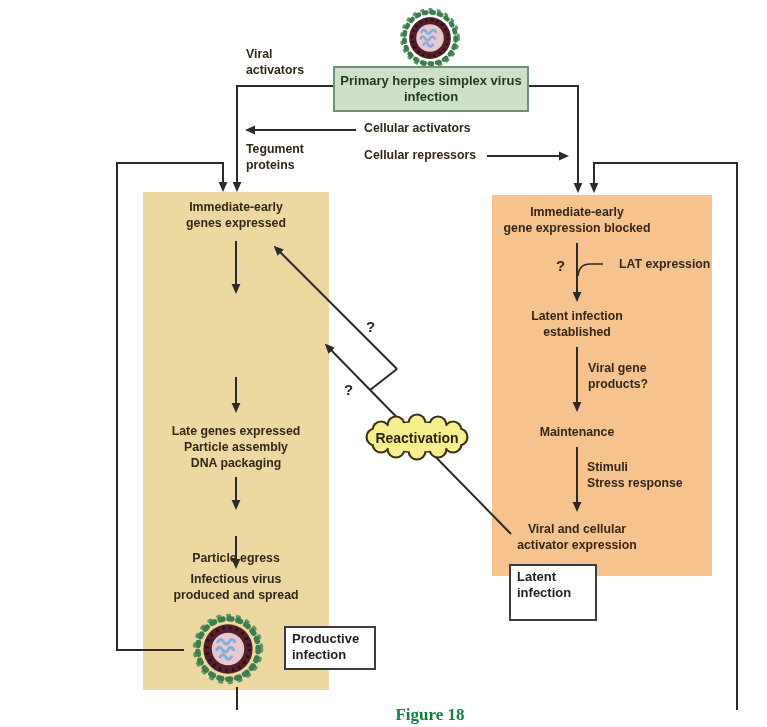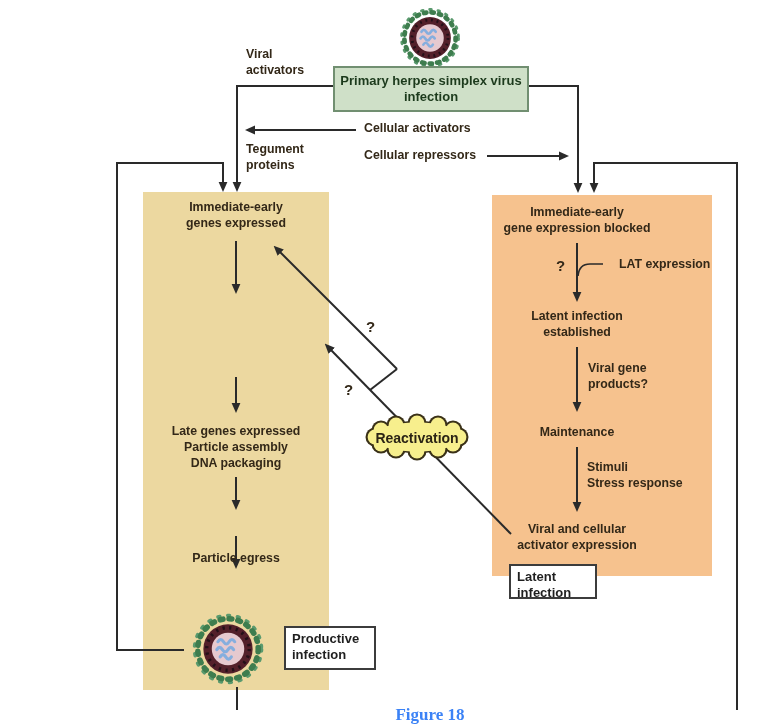--- a/index.html
+++ b/index.html
@@ -14,21 +14,21 @@
               font-weight:700;font-size:13px;line-height:16px;color:#1c3a1c;white-space:pre-line;}
   .label{position:absolute;font-weight:700;font-size:12.3px;line-height:16px;color:#332818;
          white-space:pre-line;}
   .label.c{text-align:center;}
   .whitebox{position:absolute;background:#ffffff;border:2px solid #3c3c3c;box-sizing:border-box;
             font-weight:700;font-size:13px;line-height:16px;color:#1f1f1f;
             padding:3px 6px;white-space:pre-line;}
   .qmark{position:absolute;font-weight:700;font-size:15px;color:#332818;}
   svg.layer{position:absolute;left:0;top:0;}
   .caption{position:absolute;left:330px;top:705px;width:200px;text-align:center;
-           font-family:"Liberation Serif",serif;font-weight:700;font-size:17px;color:#3b82f6;}
+           font-family:"Liberation Serif",serif;font-weight:700;font-size:17px;color:#15803d;}
   .bursttext{position:absolute;left:367px;top:430px;width:100px;text-align:center;
              font-weight:700;font-size:14px;color:#2b2415;}
 </style>
 </head>
 <body>
 
 <div id="stage">
 
   <div class="panel productive"></div>
   <div class="panel latent"></div>
@@ -133,20 +133,22 @@
   <div class="label" style="left:364px;top:147px;">Cellular repressors</div>
   <div class="label" style="left:246px;top:141px;">Tegument
 proteins</div>
 
   <div class="label c" style="left:145px;top:199px;width:182px;">Immediate-early
 genes expressed</div>
   <div class="label c" style="left:145px;top:423px;width:182px;">Late genes expressed
 Particle assembly
 DNA packaging</div>
   <div class="label c" style="left:145px;top:516px;width:182px;margin-top:34px;">Particle egress</div>
+  <div class="label c" style="left:145px;top:571px;width:182px;">Infectious virus
+produced and spread</div>
 
   <div class="label c" style="left:477px;top:204px;width:200px;">Immediate-early
 gene expression blocked</div>
   <div class="label c" style="left:477px;top:308px;width:200px;">Latent infection
 established</div>
   <div class="label c" style="left:477px;top:424px;width:200px;">Maintenance</div>
   <div class="label c" style="left:477px;top:521px;width:200px;">Viral and cellular
 activator expression</div>
 
   <div class="qmark" style="left:556px;top:257px;">?</div>
@@ -155,17 +157,17 @@
 products?</div>
   <div class="label" style="left:587px;top:459px;">Stimuli
 Stress response</div>
 
   <div class="qmark" style="left:366px;top:318px;">?</div>
   <div class="qmark" style="left:344px;top:381px;">?</div>
   <div class="bursttext">Reactivation</div>
 
   <div class="whitebox" style="left:284px;top:626px;width:92px;height:44px;">Productive
 infection</div>
-  <div class="whitebox" style="left:509px;top:564px;width:88px;height:35px;">Latent
+  <div class="whitebox" style="left:509px;top:564px;width:88px;height:57px;">Latent
 infection</div>
 
   <div class="caption">Figure 18</div>
 </div>
 
 </body></html>

